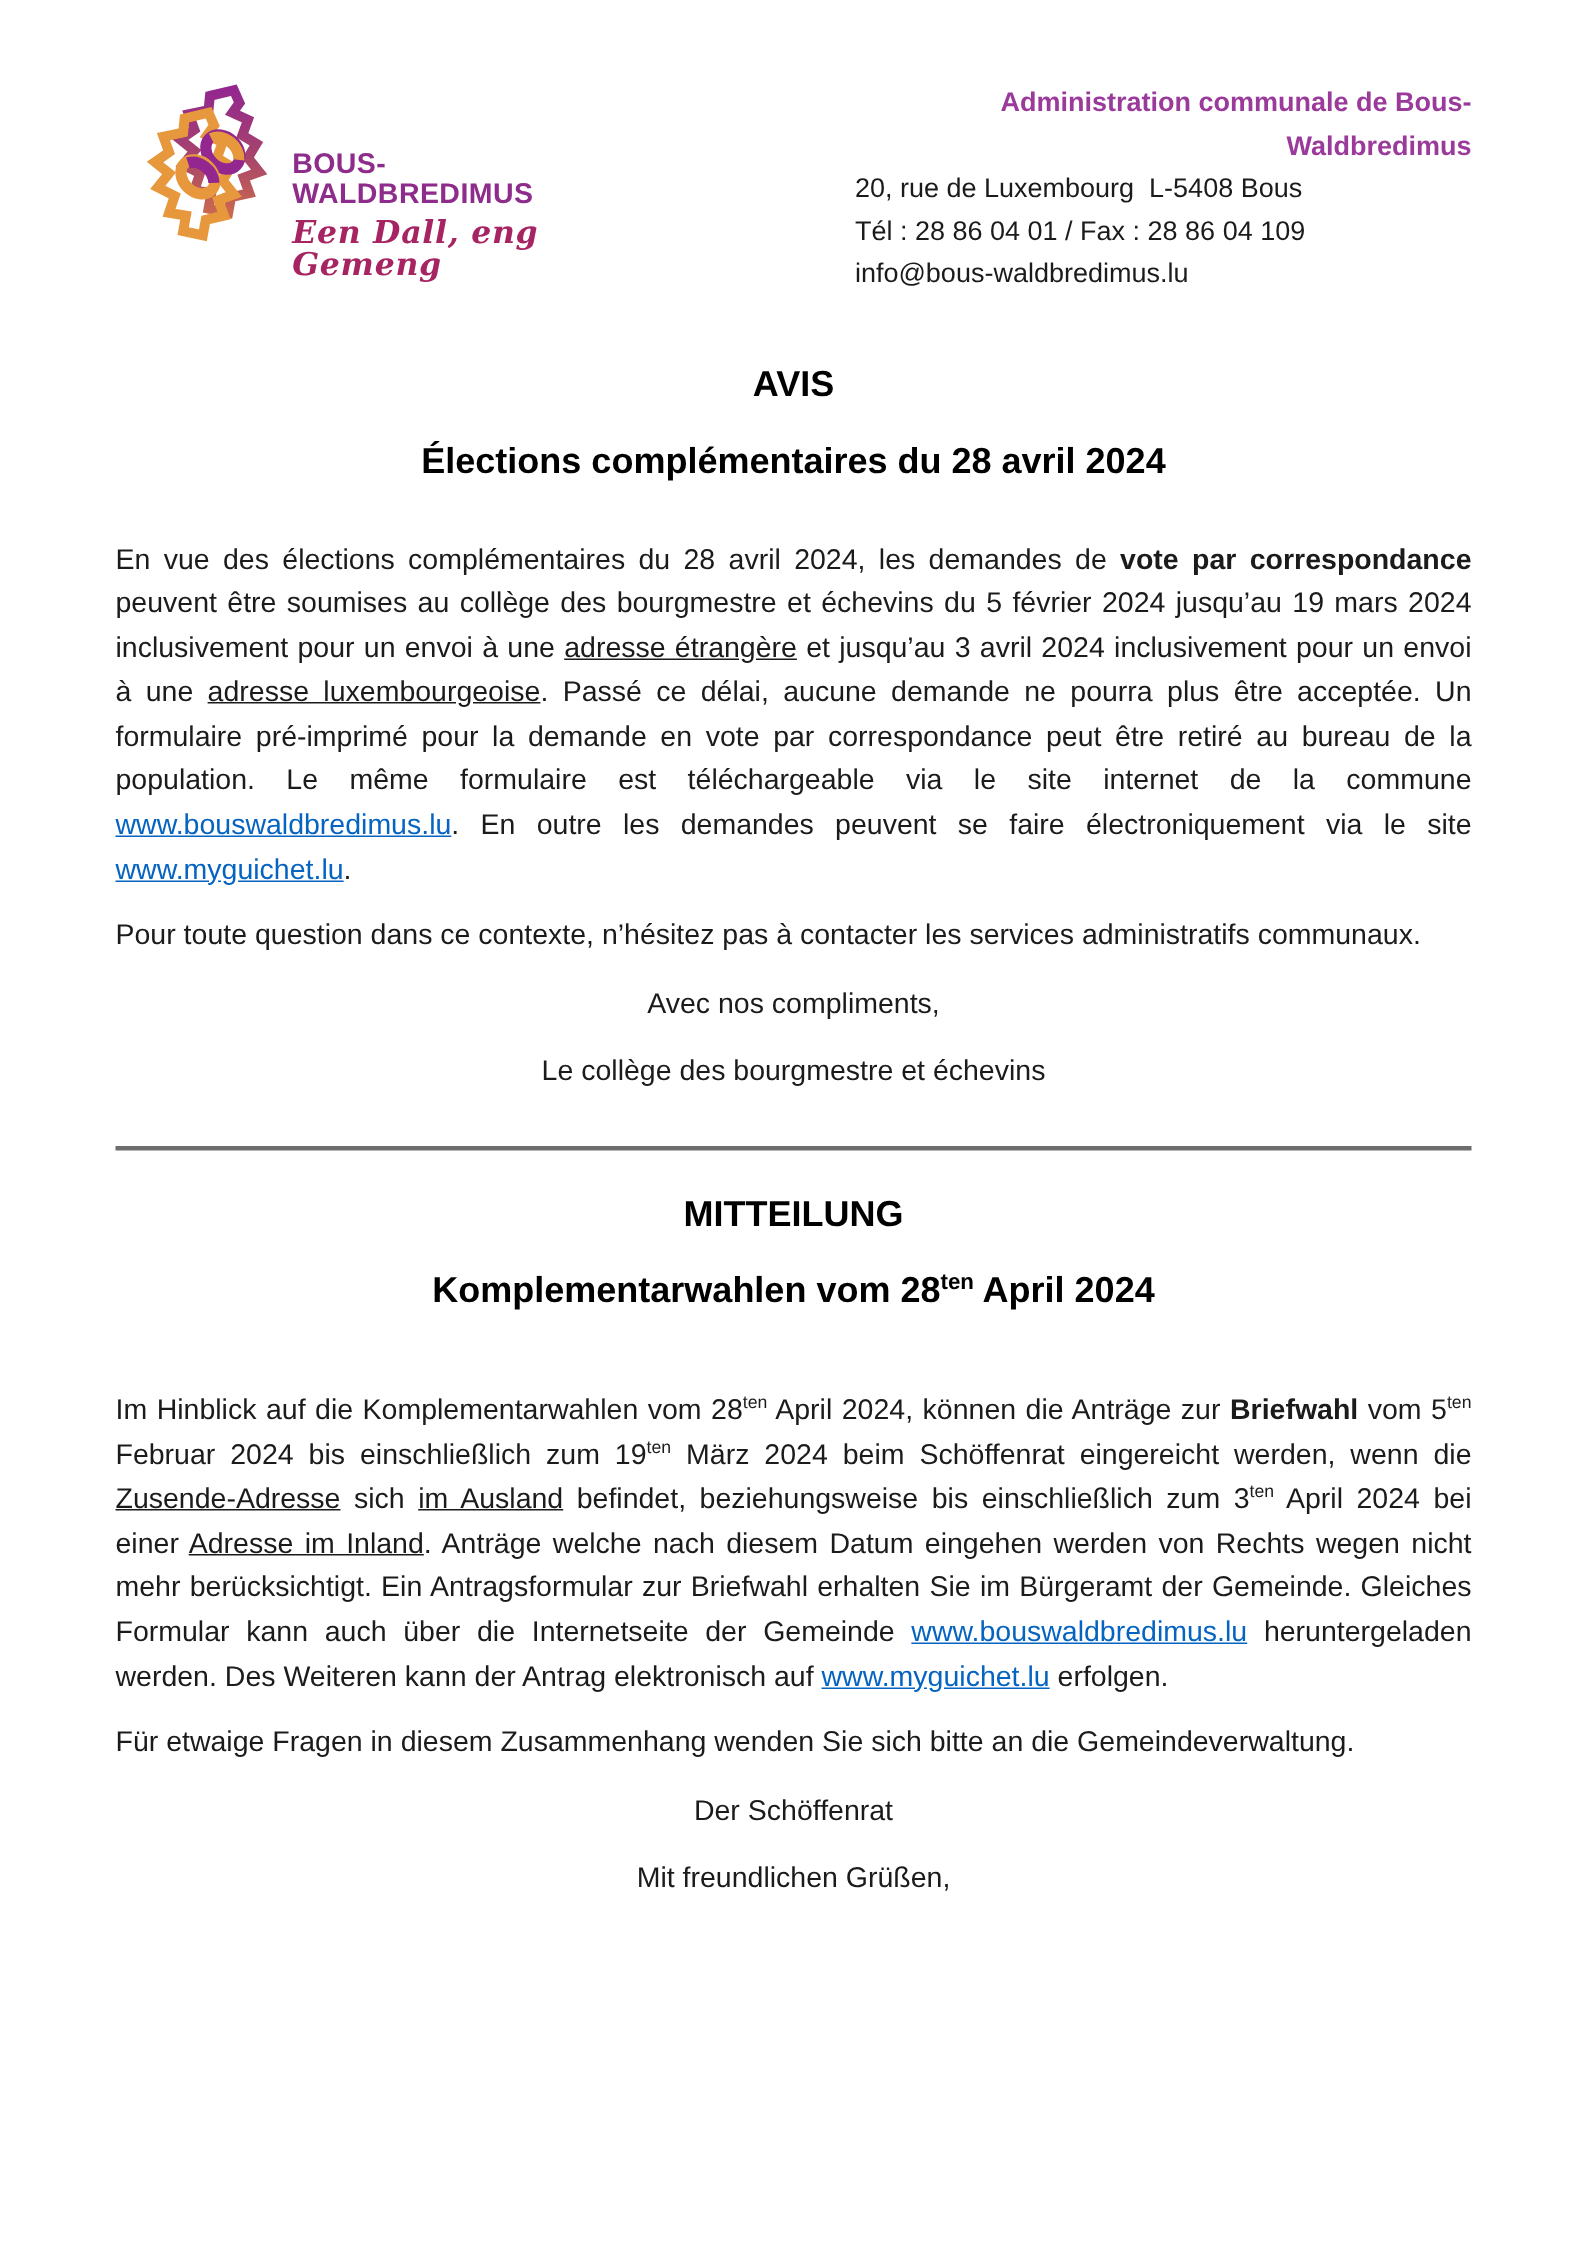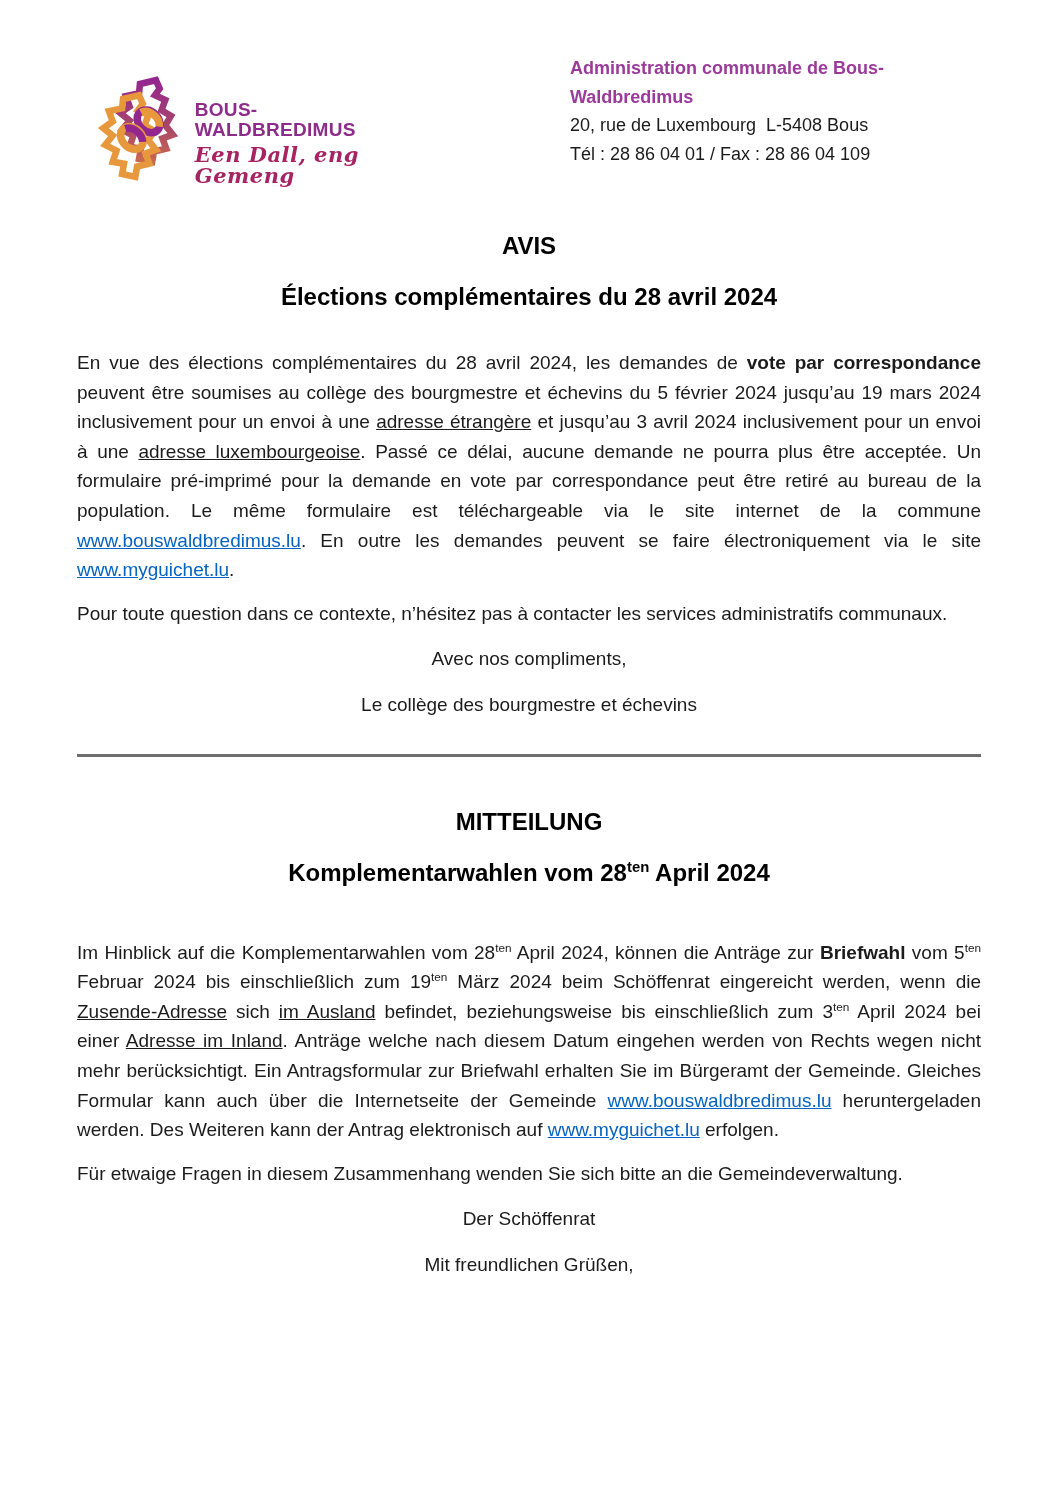--- a/index.html
+++ b/index.html
@@ -13,32 +13,32 @@
     width: 1058px;
     height: 1497px;
     background: #ffffff;
     padding: 52px 77px 0 77px;
     overflow: hidden;
     position: relative;
   }
 
   
   .letterhead { display: flex; align-items: flex-start; }
-  .logo { display: flex; align-items: flex-end; margin-left: 16px; }
+  .logo { display: flex; align-items: flex-start; margin-left: 16px; }
   .logo svg { display: block; }
   .logo-text { margin-left: 6px; margin-top: 48px; line-height: 1; }
   .logo-line { font-size: 19px; font-weight: 700; color: #8E2C8B; letter-spacing: 0.3px; line-height: 20px; }
   .logo-tagline {
     font-family: "DejaVu Serif", serif;
     font-style: italic; font-weight: 700;
     color: #A62462; font-size: 21px; margin-top: 4px;
     letter-spacing: 0.5px;
   }
   .org-block { margin-left: 120px; margin-top: 2px; font-size: 18px; line-height: 28.5px; }
-  .org-name { color: #9A3A9A; font-weight: 700; }
+  .org-name { color: #9A3A9A; font-weight: 700; text-align: right; }
 
   
   .doc-title {
     text-align: center; font-size: 24px; font-weight: 700; color: #000000;
   }
   .section-avis .doc-title.main { margin-top: 46px; }
   .doc-title.sub { margin-top: 23px; }
 
   p.body-text {
     font-size: 19px; line-height: 29.6px; text-align: justify; color: #1b1b1b;
@@ -46,21 +46,21 @@
   .section-avis p.first { margin-top: 37px; }
   p.second { margin-top: 14px; }
   p.center { text-align: center; font-size: 19px; line-height: 29.6px; margin-top: 16px; }
   p.center.it { }
 
   .divider {
     border: none; height: 3px; background: #6E6E6E;
     margin-top: 34px; width: 100%;
   }
 
-  .section-mitteilung .doc-title.main { margin-top: 51px; }
+  .section-mitteilung .doc-title.main { margin-top: 29px; }
   .section-mitteilung p.first { margin-top: 51px; }
 
   
   .b { font-weight: 700; }
   .u { text-decoration: underline; }
   .sup { font-size: 62%; vertical-align: super; line-height: 0; }
   .link { color: #0563C1; text-decoration: underline; cursor: pointer; }
 </style>
 </head>
 <body>
@@ -90,20 +90,21 @@
       <div class="logo-text">
         <div class="logo-line">BOUS-</div>
         <div class="logo-line">WALDBREDIMUS</div>
         <div class="logo-tagline">Een Dall, eng Gemeng</div>
       </div>
     </div>
     <div class="org-block">
       <div class="org-name">Administration communale de Bous-Waldbredimus</div>
       <div>20, rue de Luxembourg&nbsp;&nbsp;L-5408 Bous</div>
       <div>Tél : 28 86 04 01 / Fax : 28 86 04 109</div>
+      <div>info@bous-waldbredimus.lu</div>
     </div>
   </header>
 
   <main>
 
     <section class="section-avis">
       <h1 class="doc-title main">AVIS</h1>
       <h2 class="doc-title sub">Élections complémentaires du 28 avril 2024</h2>
       <p class="body-text first"><span>En vue des élections complémentaires du 28 avril 2024, les demandes de </span><span class="b">vote par correspondance</span><span> peuvent être soumises au collège des bourgmestre et échevins du 5&nbsp;février 2024 jusqu’au 19 mars 2024 inclusivement pour un envoi à une </span><span class="u">adresse étrangère</span><span> et jusqu’au 3 avril 2024 inclusivement pour un envoi à une </span><span class="u">adresse luxembourgeoise</span><span>. Passé ce délai, aucune demande ne pourra plus être acceptée. Un formulaire pré-imprimé pour la demande en vote par correspondance peut être retiré au bureau de la population. Le même formulaire est téléchargeable via le site internet de la commune </span><a class="link">www.bouswaldbredimus.lu</a><span>. En outre les demandes peuvent se faire électroniquement via le site </span><a class="link">www.myguichet.lu</a><span>.</span></p>
       <p class="body-text second">Pour toute question dans ce contexte, n’hésitez pas à contacter les services administratifs communaux.</p>

